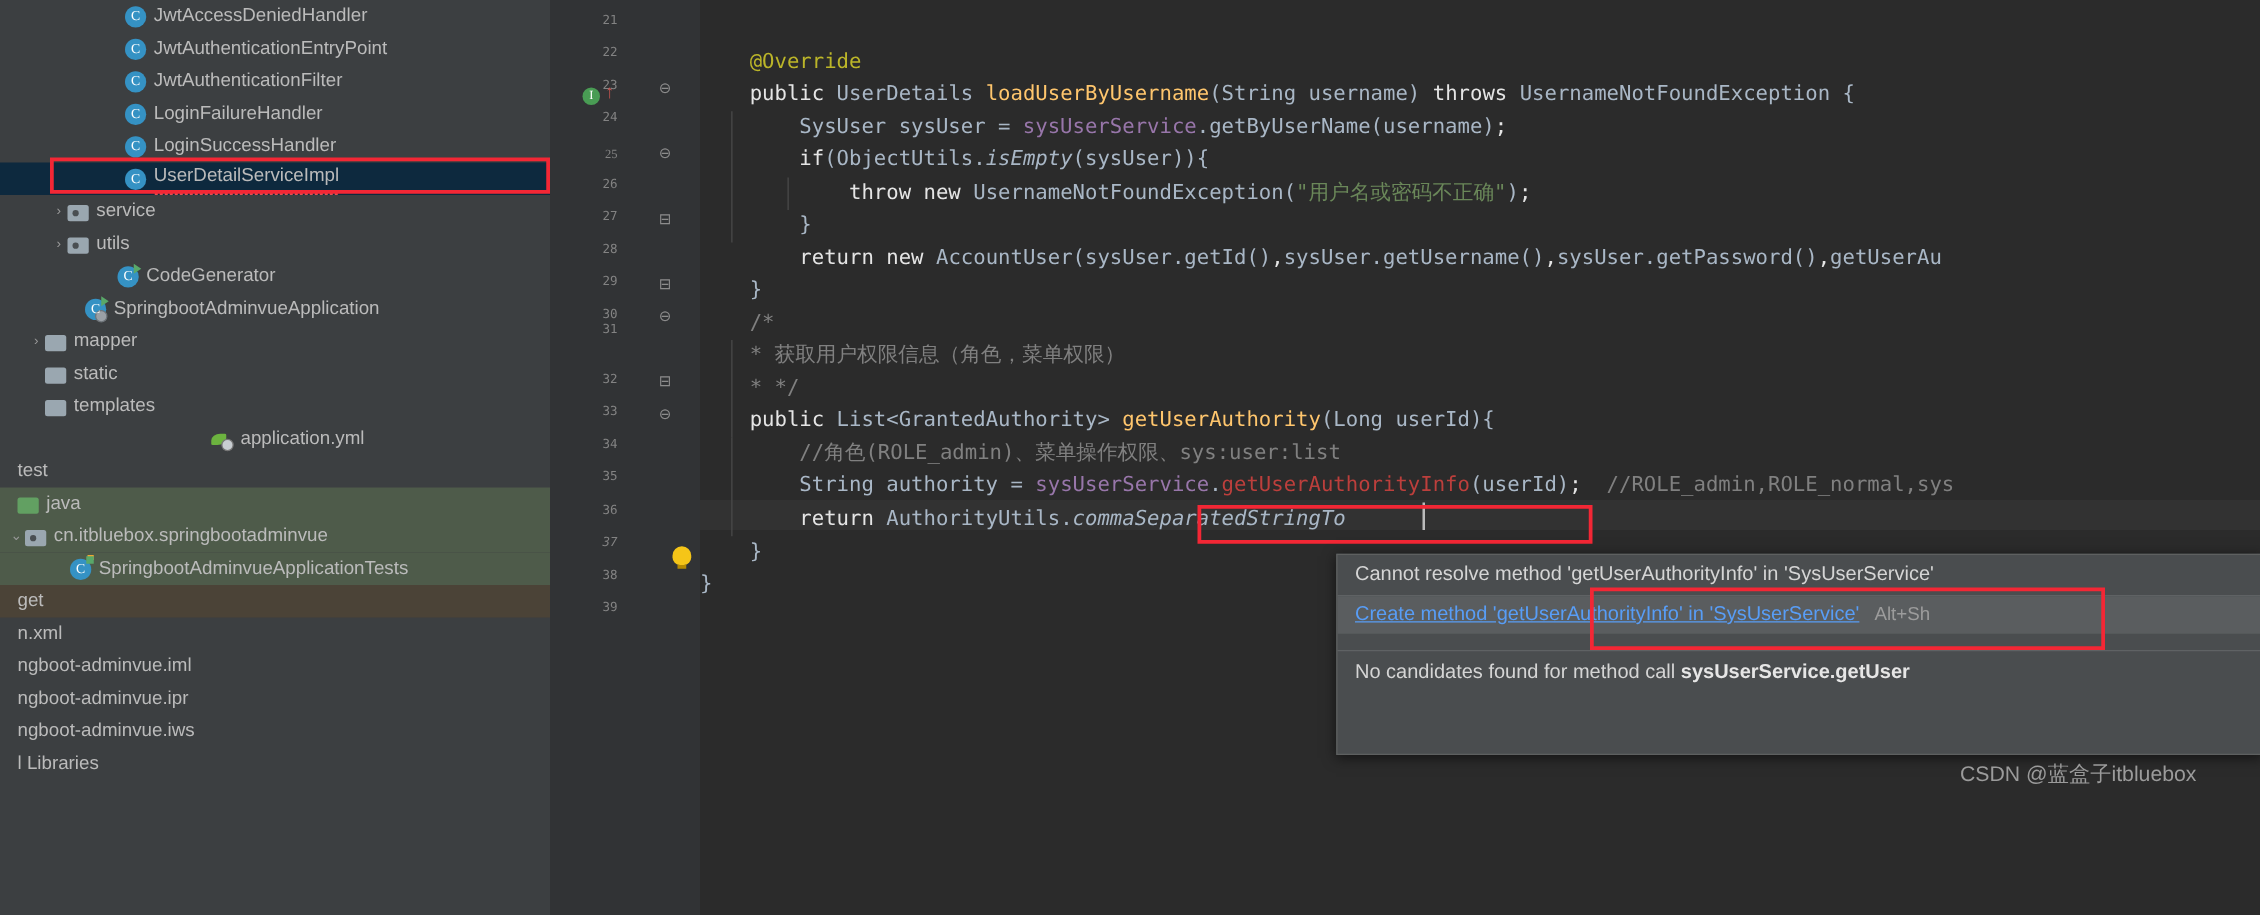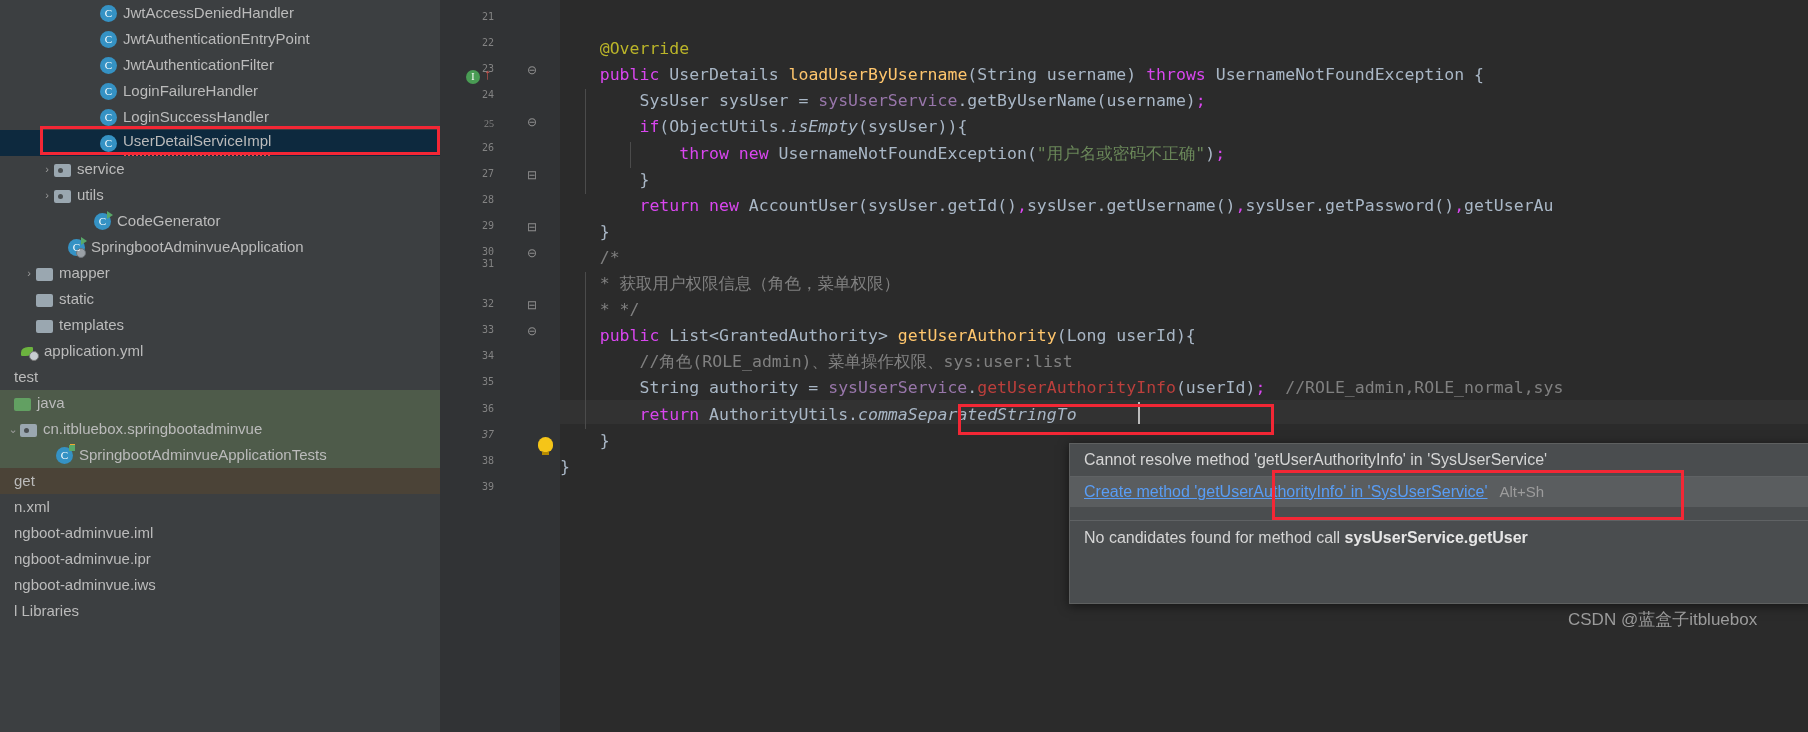--- a/index.html
+++ b/index.html
@@ -136,21 +136,21 @@
   }
   .code{
     position:absolute;left:120px;top:0;width:1248px;height:732px;
     font-family:"DejaVu Sans Mono","Liberation Mono",monospace;
     font-size:16.5px;
   }
   .cl{position:absolute;left:0;white-space:pre;height:24px;line-height:24px;}
   .indent-guide{position:absolute;width:1px;background:#4b4b4b;}
 
   
-  .kw{color:#d946ef;}
+  .kw{color:#e5e5e5;}
   .ann{color:#bbb529;}
   .id{color:#a9b7c6;}
   .fn{color:#ffc66d;}
   .fld{color:#9876aa;}
   .str{color:#6a8759;}
   .cmt{color:#808080;}
   .err{color:#bc3f3c;}
   .ital{font-style:italic;}
   .caretline{position:absolute;left:0;width:1248px;height:24px;background:#323232;}
   .caret{position:absolute;width:2px;background:#bbbbbb;}
@@ -269,21 +269,21 @@
       <div class="tree-row" style="padding-left: 22px;">
         <span class="arrow"></span>
         <span class="ic ic-folder"></span>
         <span class="lbl">static</span>
       </div>
       <div class="tree-row" style="padding-left: 22px;">
         <span class="arrow"></span>
         <span class="ic ic-folder"></span>
         <span class="lbl">templates</span>
       </div>
-      <div class="tree-row" style="padding-left: 7px;">
+      <div class="tree-row" style="padding-left: 7px; justify-content: center;">
         <span class="arrow"></span>
         <span class="ic ic-yml">
           <i class="leaf"></i>
           <i class="clock2"></i>
         </span>
         <span class="lbl">application.yml</span>
       </div>
       <div class="tree-row" style="padding-left: 0px;">
         <span class="arrow"></span>
         <span class="ic ic-blank" style="width: 0px; margin-right: 0px;"></span>

